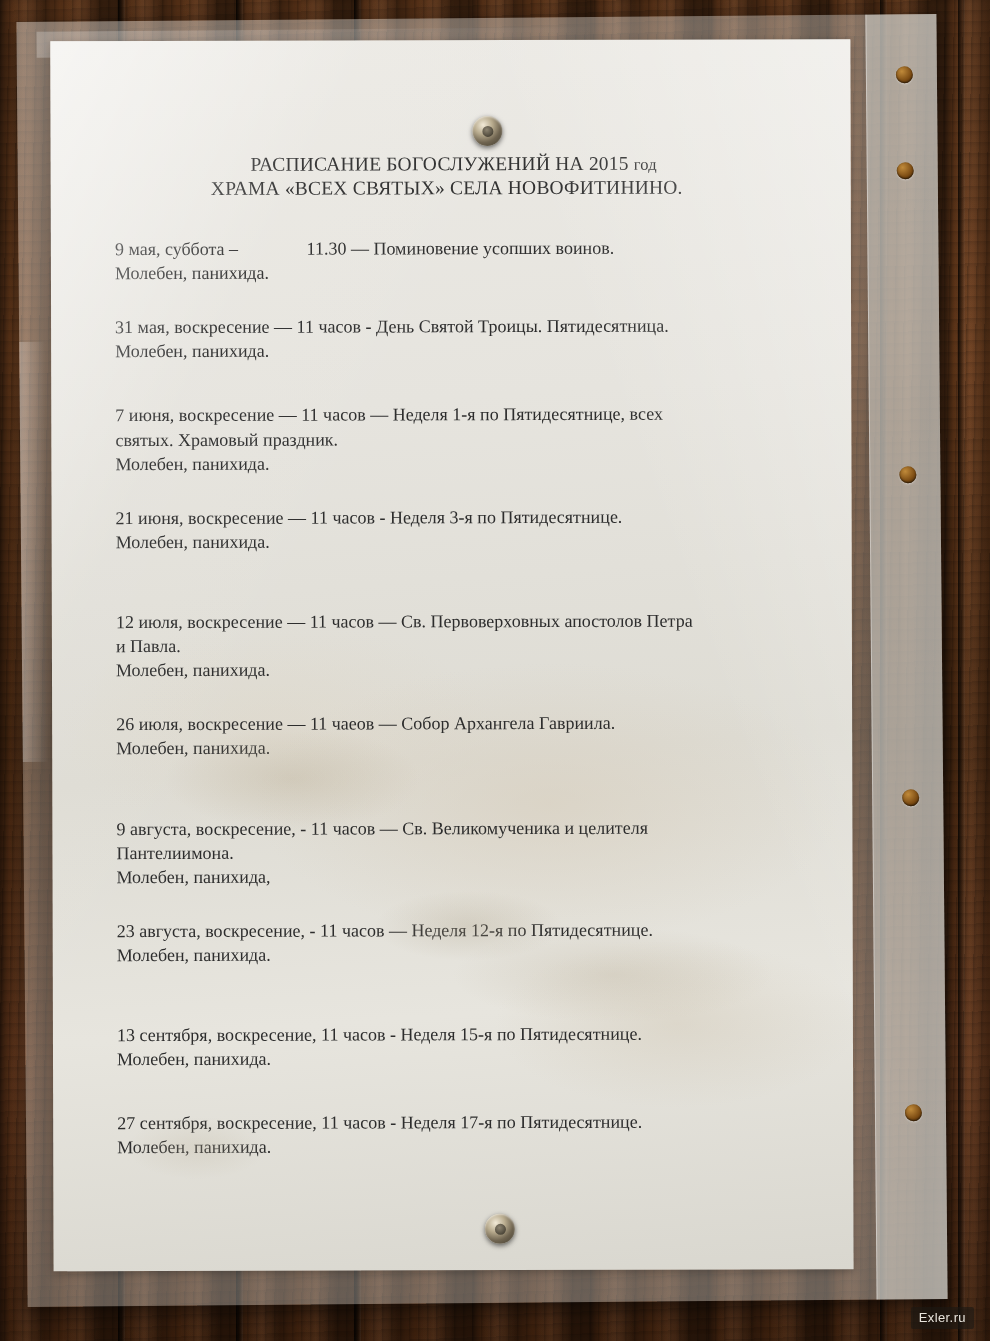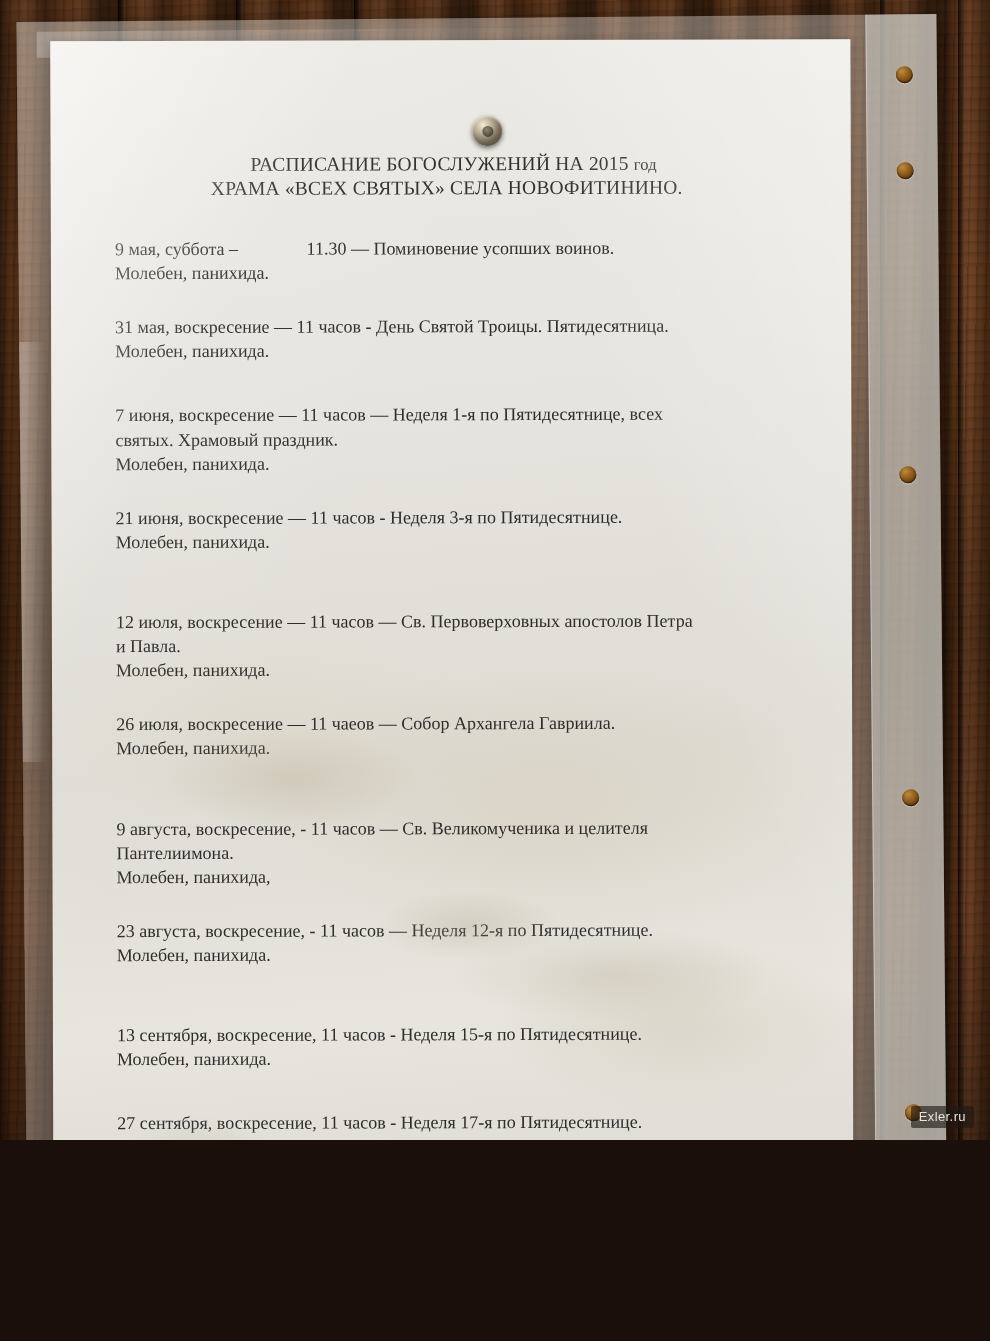--- a/index.html
+++ b/index.html
@@ -10,21 +10,21 @@
   body {
     width: 990px;
     height: 1341px;
     overflow: hidden;
     font-family: "Liberation Serif", serif;
   }
 
   #scene {
     position: relative;
     width: 990px;
-    height: 1140px;
+    height: 1341px;
     overflow: hidden;
     
     background:
       linear-gradient(90deg,
         rgba(0,0,0,0.55) 0px, rgba(0,0,0,0.15) 10px,
         rgba(255,255,255,0.04) 26px, rgba(0,0,0,0.35) 44px,
         rgba(0,0,0,0.10) 62px, rgba(255,255,255,0.03) 80px,
         rgba(0,0,0,0.45) 100px),
       linear-gradient(180deg, #5a3318 0%, #6a3c1c 25%, #4e2b12 55%, #61351a 80%, #40220e 100%);
     background-size: 118px 100%, 100% 100%;

